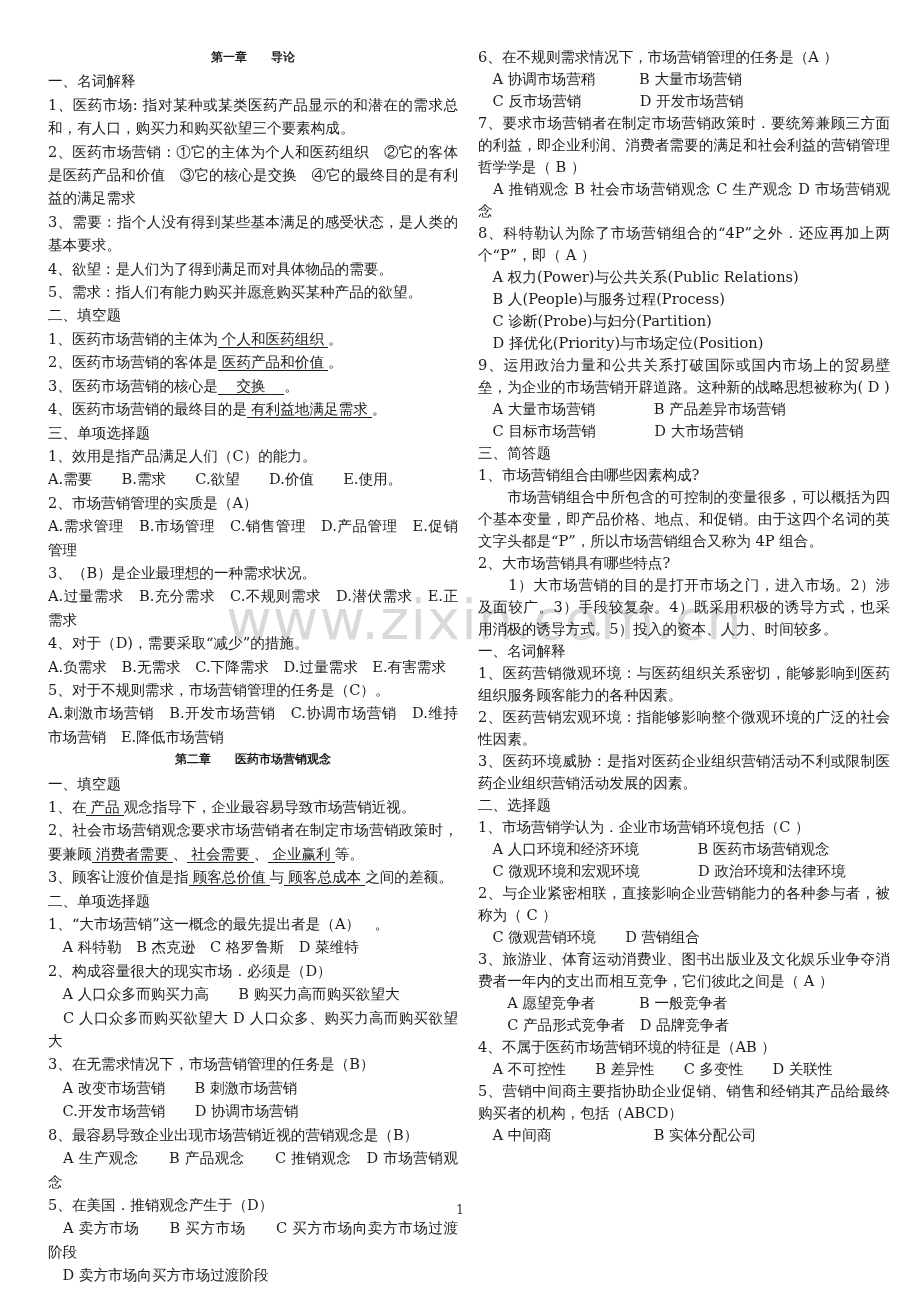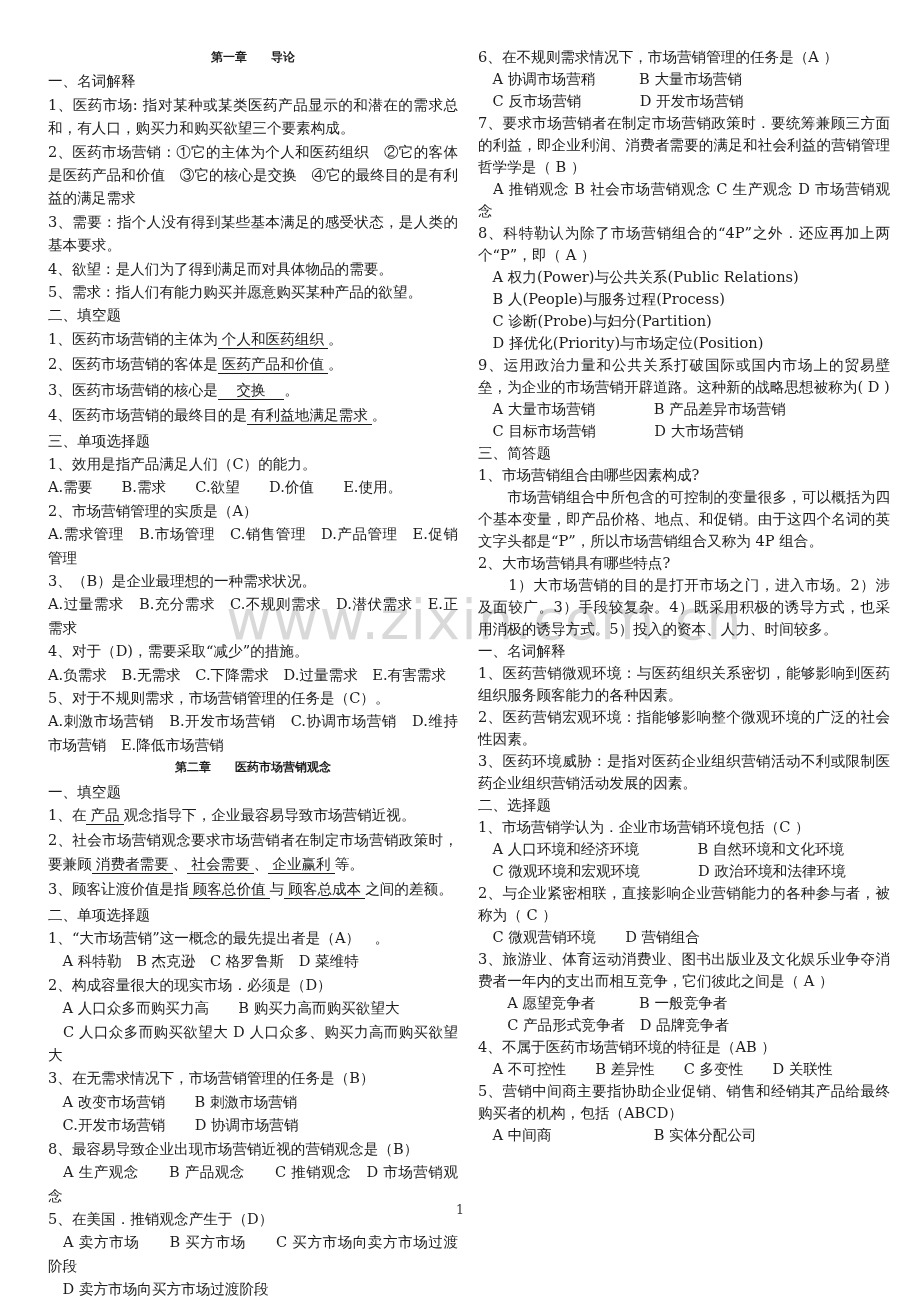--- a/index.html
+++ b/index.html
@@ -25,21 +25,20 @@
   .block { min-height: 1em; }
   .block.title {
     text-align: center;
     font-weight: bold;
     font-size: 12px;
   }
   .block.heading { font-weight: normal; }
   .blank {
     border-bottom: 1px solid #1c1c1c;
     padding: 0 4px;
-    font-family: Liberation Mono, monospace;
   }
   .watermark {
     position: absolute;
     left: 226px;
     top: 590px;
     z-index: 1;
     font-family: "DejaVu Sans", "Liberation Sans", sans-serif;
     font-size: 56px;
     line-height: 60px;
     color: rgba(0, 0, 0, 0.15);
@@ -125,21 +124,21 @@
     <div class="block para"><span>1、市场营销组合由哪些因素构成?</span></div>
     <div class="block para"><span>　　市场营销组合中所包含的可控制的变量很多，可以概括为四个基本变量，即产品价格、地点、和促销。由于这四个名词的英文字头都是“P”，所以市场营销组合又称为 4P 组合。</span></div>
     <div class="block para"><span>2、大市场营销具有哪些特点?</span></div>
     <div class="block para"><span>　　1）大市场营销的目的是打开市场之门，进入市场。2）涉及面较广。3）手段较复杂。4）既采用积极的诱导方式，也采用消极的诱导方式。5）投入的资本、人力、时间较多。</span></div>
     <div class="block heading"><span>一、名词解释</span></div>
     <div class="block para"><span>1、医药营销微观环境：与医药组织关系密切，能够影响到医药组织服务顾客能力的各种因素。</span></div>
     <div class="block para"><span>2、医药营销宏观环境：指能够影响整个微观环境的广泛的社会性因素。</span></div>
     <div class="block para"><span>3、医药环境威胁：是指对医药企业组织营销活动不利或限制医药企业组织营销活动发展的因素。</span></div>
     <div class="block heading"><span>二、选择题</span></div>
     <div class="block para"><span>1、市场营销学认为．企业市场营销环境包括（C ）</span></div>
-    <div class="block para"><span>　A 人口环境和经济环境　　　　B 自然环境和文化环境</span></div>
+    <div class="block para"><span>　A 人口环境和经济环境　　　　B 医药市场营销观念</span></div>
     <div class="block para"><span>　C 微观环境和宏观环境　　　　D 政治环境和法律环境</span></div>
     <div class="block para"><span>2、与企业紧密相联，直接影响企业营销能力的各种参与者，被称为（ C ）</span></div>
     <div class="block para"><span>　C 微观营销环境　　D 营销组合</span></div>
     <div class="block para"><span>3、旅游业、体育运动消费业、图书出版业及文化娱乐业争夺消费者一年内的支出而相互竞争，它们彼此之间是（ A ）</span></div>
     <div class="block para"><span>　　A 愿望竞争者　　　B 一般竞争者</span></div>
     <div class="block para"><span>　　C 产品形式竞争者　D 品牌竞争者</span></div>
     <div class="block para"><span>4、不属于医药市场营销环境的特征是（AB ）</span></div>
     <div class="block para"><span>　A 不可控性　　B 差异性　　C 多变性　　D 关联性</span></div>
     <div class="block para"><span>5、营销中间商主要指协助企业促销、销售和经销其产品给最终购买者的机构，包括（ABCD）</span></div>
     <div class="block para"><span>　A 中间商　　　　　　　B 实体分配公司</span></div>

